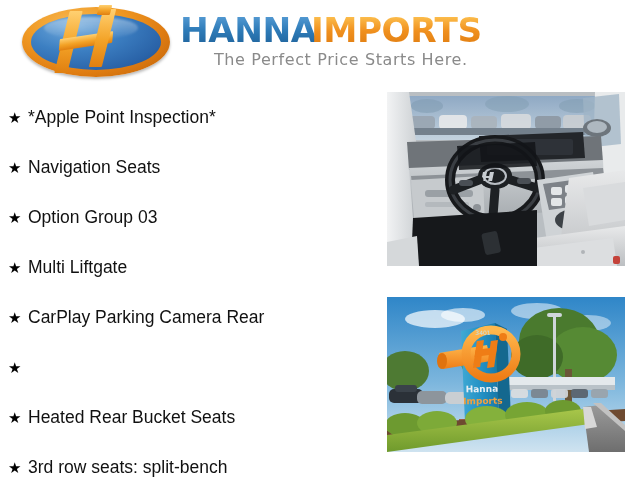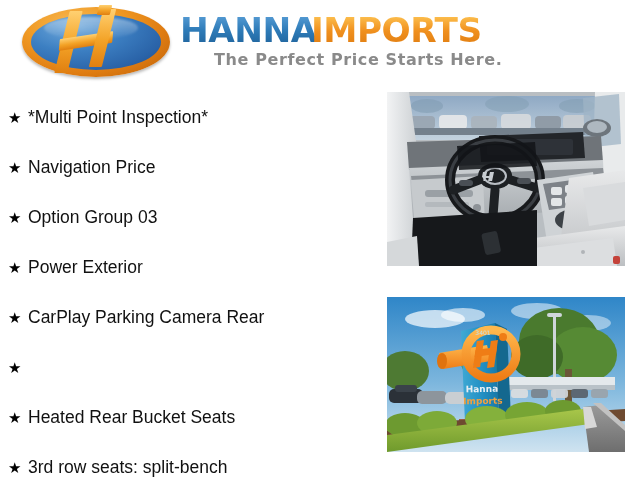--- a/index.html
+++ b/index.html
@@ -96,21 +96,21 @@
     -webkit-background-clip: text;
     background-clip: text;
     color: #f0901e;
     -webkit-text-fill-color: transparent;
   }
   #logo-tagline {
     position: absolute;
     left: 214px; top: 50px;
     font-family: "DejaVu Sans", sans-serif;
     font-size: 16px;
-    font-weight: bold;
+    font-weight: normal;
     color: #8a8a8a;
     letter-spacing: 0.6px;
     white-space: nowrap;
   }
 
   
   #feature-list {
     position: absolute;
     left: 0; top: 92px;
     width: 380px;
@@ -171,36 +171,36 @@
     <span class="word word-hanna">HANNA</span><span class="word word-imports">IMPORTS</span>
   </div>
 
   <div id="logo-tagline">The Perfect Price Starts Here.</div>
 </div>
 
 <div id="feature-list">
 
   <div class="feature-row">
     <span class="feature-star">★</span>
-    <span class="feature-text">*Multi Point Inspection*</span>
-  </div>
-
-  <div class="feature-row">
-    <span class="feature-star">★</span>
-    <span class="feature-text">Navigation Price</span>
+    <span class="feature-text">*Apple Point Inspection*</span>
+  </div>
+
+  <div class="feature-row">
+    <span class="feature-star">★</span>
+    <span class="feature-text">Navigation Seats</span>
   </div>
 
   <div class="feature-row">
     <span class="feature-star">★</span>
     <span class="feature-text">Option Group 03</span>
   </div>
 
   <div class="feature-row">
     <span class="feature-star">★</span>
-    <span class="feature-text">Power Exterior</span>
+    <span class="feature-text">Multi Liftgate</span>
   </div>
 
   <div class="feature-row">
     <span class="feature-star">★</span>
     <span class="feature-text">CarPlay Parking Camera Rear</span>
   </div>
 
   <div class="feature-row">
     <span class="feature-star">★</span>
   </div>

